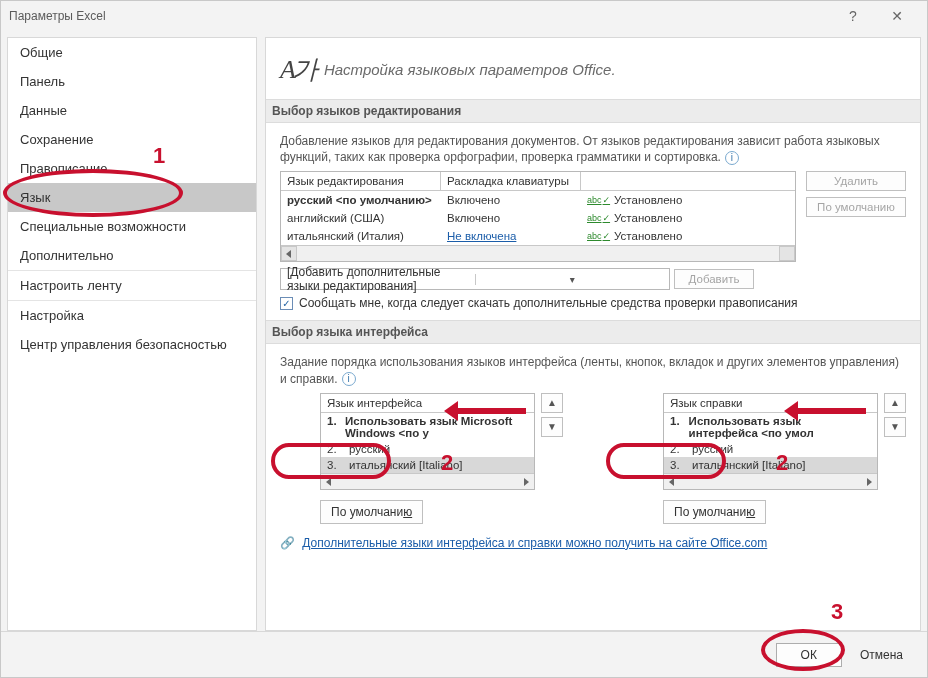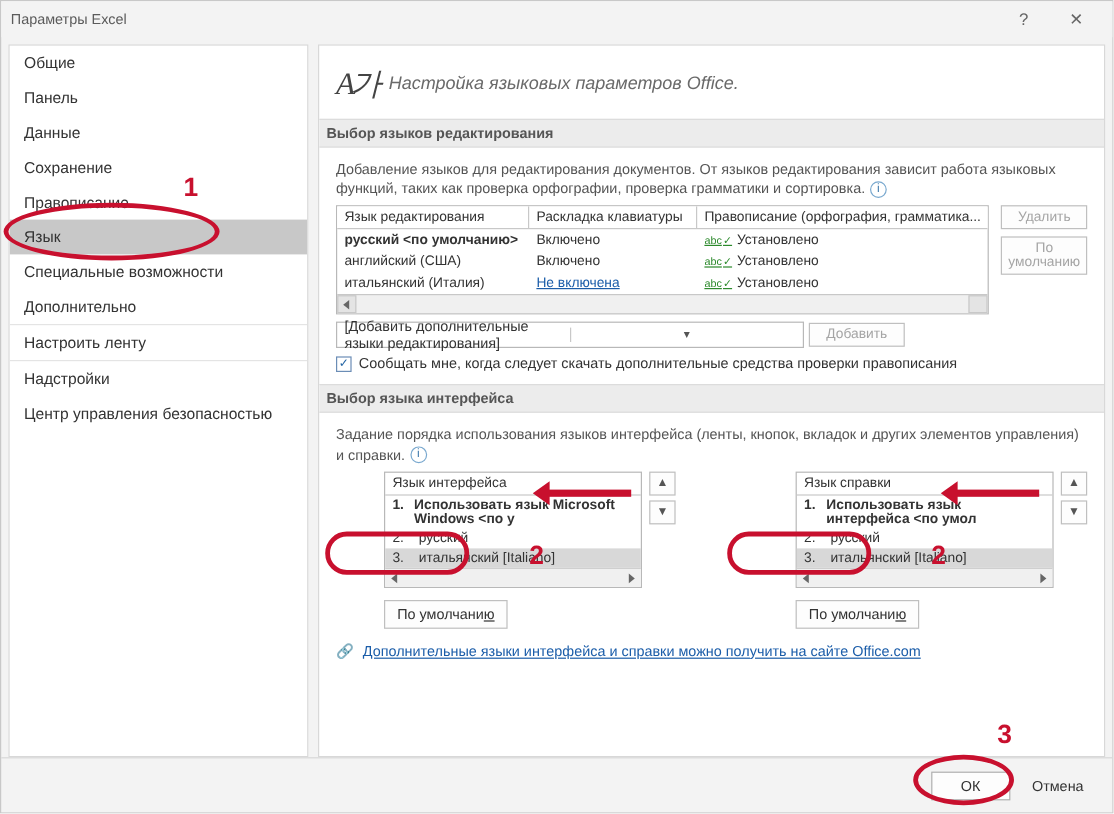--- a/index.html
+++ b/index.html
@@ -94,41 +94,40 @@
         <div class="nav-item">Панель</div>
         <div class="nav-item">Данные</div>
         <div class="nav-item">Сохранение</div>
         <div class="nav-item">Правописание</div>
         <div class="nav-item selected">Язык</div>
         <div class="nav-item">Специальные возможности</div>
         <div class="nav-item">Дополнительно</div>
         <div class="group-sep"></div>
         <div class="nav-item">Настроить ленту</div>
         <div class="group-sep"></div>
-        <div class="nav-item">Надстройки</div>
+        <div class="nav-item">Настройка</div>
         <div class="nav-item">Центр управления безопасностью</div>
       </div>
 
     <div class="content">
       <div class="heading-row">
         <span class="heading-icon">A가</span>
         <span class="heading-text">Настройка языковых параметров Office.</span>
       </div>
 
       <div class="section-head">Выбор языков редактирования</div>
       <div class="desc">
         <span>Добавление языков для редактирования документов. От языков редактирования зависит работа языковых функций, таких как проверка орфографии, проверка грамматики и сортировка.</span><span class="info-icon">i</span>
       </div>
 
       <div class="lang-table-wrap">
         <div class="lang-table">
           <div class="hdr">
             <div class="col-a">Язык редактирования</div>
             <div class="col-b">Раскладка клавиатуры</div>
-            <div class="col-c" style="border-right:none">Правописание (орфография, грамматика...</div>
           </div>
           <div id="lang-rows">
               <div class="row">
                 <div class="col-a" style="font-weight: bold;">русский &lt;по умолчанию&gt;</div>
                 <div class="col-b">Включено</div>
                 <div class="col-c">
                   <span class="abc-ic">abc</span>
                   <span>Установлено</span>
                 </div>
               </div>

